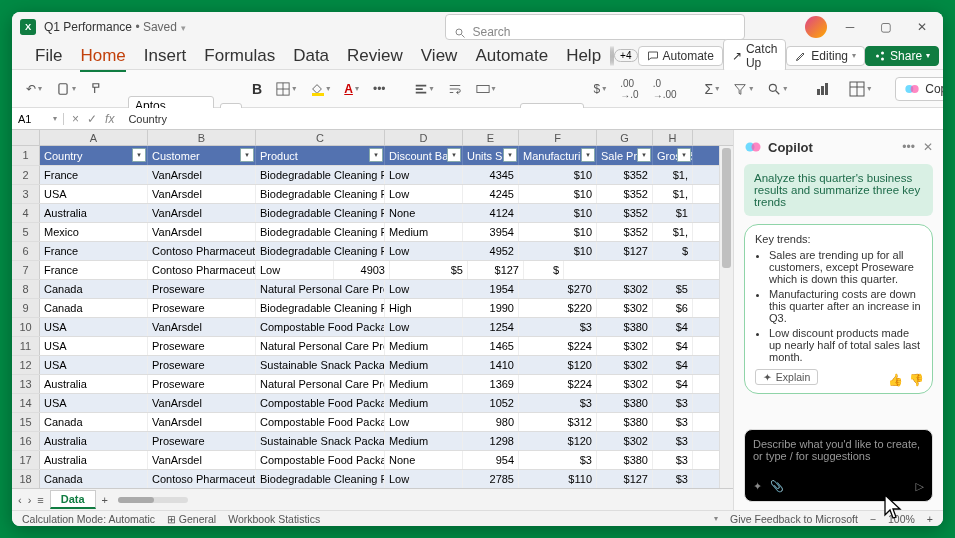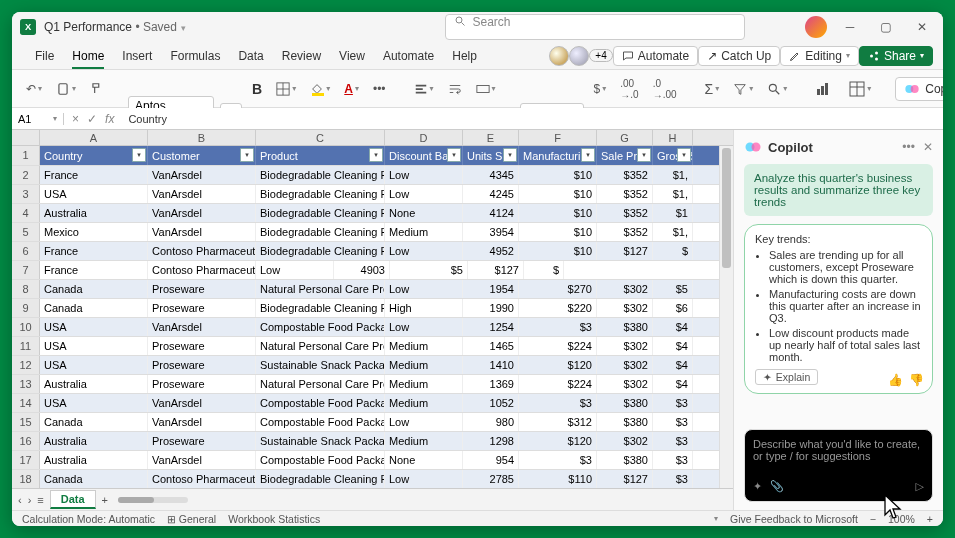--- a/index.html
+++ b/index.html
@@ -5,30 +5,30 @@
   * { box-sizing: border-box; margin: 0; padding: 0; }
   body { font-family: "Segoe UI", Arial, sans-serif; font-size: 12px; background: #008a44; width: 955px; height: 538px; overflow: hidden; padding: 12px; }
   .app-window { background: #f5f5f5; width: 100%; height: 100%; border-radius: 8px; display: flex; flex-direction: column; overflow: hidden; box-shadow: 0 4px 20px rgba(0,0,0,0.3); }
 
   
   .titlebar { display: flex; align-items: center; height: 30px; padding: 0 8px; background: #f5f5f5; }
   .titlebar .xl-icon { width: 16px; height: 16px; margin-right: 8px; }
   .titlebar .doc-title { font-size: 12px; color: #333; }
   .titlebar .saved { color: #666; }
   .titlebar .chev { color: #999; margin-left: 4px; font-size: 9px; }
-  .search-box { flex: 0 0 300px; margin-left: 260px; height: 26px; border: 1px solid #ccc; border-radius: 4px; background: #fff; display: flex; align-items: flex-start; padding: 0 8px; color: #888; }
+  .search-box { flex: 0 0 300px; margin-left: 260px; height: 26px; border: 1px solid #ccc; border-radius: 4px; background: #fff; display: flex; align-items: flex-end; padding: 0 8px; color: #888; }
   .search-box svg { margin-right: 6px; }
   .tb-right { margin-left: auto; display: flex; align-items: center; gap: 10px; }
   .avatar { width: 22px; height: 22px; border-radius: 50%; background: linear-gradient(135deg,#d48 0%,#fa0 100%); }
   .win-btn { width: 26px; height: 22px; display: flex; align-items: center; justify-content: center; color: #555; }
 
   
   .menubar { display: flex; align-items: center; height: 28px; padding: 0 10px 0 14px; border-bottom: 1px solid #ddd; }
-  .menubar .item { padding: 0 9px; font-size: 12px; color: #333; position: relative; }
-  .menubar .item.active { color: #000000; }
+  .menubar .item { padding: 0 9px; font-size: 17px; color: #333; position: relative; }
+  .menubar .item.active { color: #c2410c; }
   .menubar .item.active::after { content:""; position:absolute; left:9px; right:9px; bottom:-6px; height:2px; background:#107c41; }
   .menubar .spacer { flex: 1; }
   .mb-face { width: 20px; height: 20px; border-radius: 50%; background: radial-gradient(circle at 35% 35%, #ffe 0%, #ca6 70%); border:1px solid #bbb; }
   .mb-btn { border:1px solid #ccc; border-radius:4px; padding: 2px 8px; display:flex; align-items:center; gap:4px; font-size:12px; background:#fff; color:#333; }
   .mb-share { background:#107c41; color:#fff; border-color:#107c41; }
   .pill-count { font-size:10px; border:1px solid #bbb; border-radius:10px; padding:0 5px; }
 
   
   .ribbon { display:flex; align-items:center; height:38px; padding: 0 10px; gap: 10px; border-bottom:1px solid #ddd; background:#fafafa; }
   .rib-group { display:flex; align-items:center; gap:6px; }

